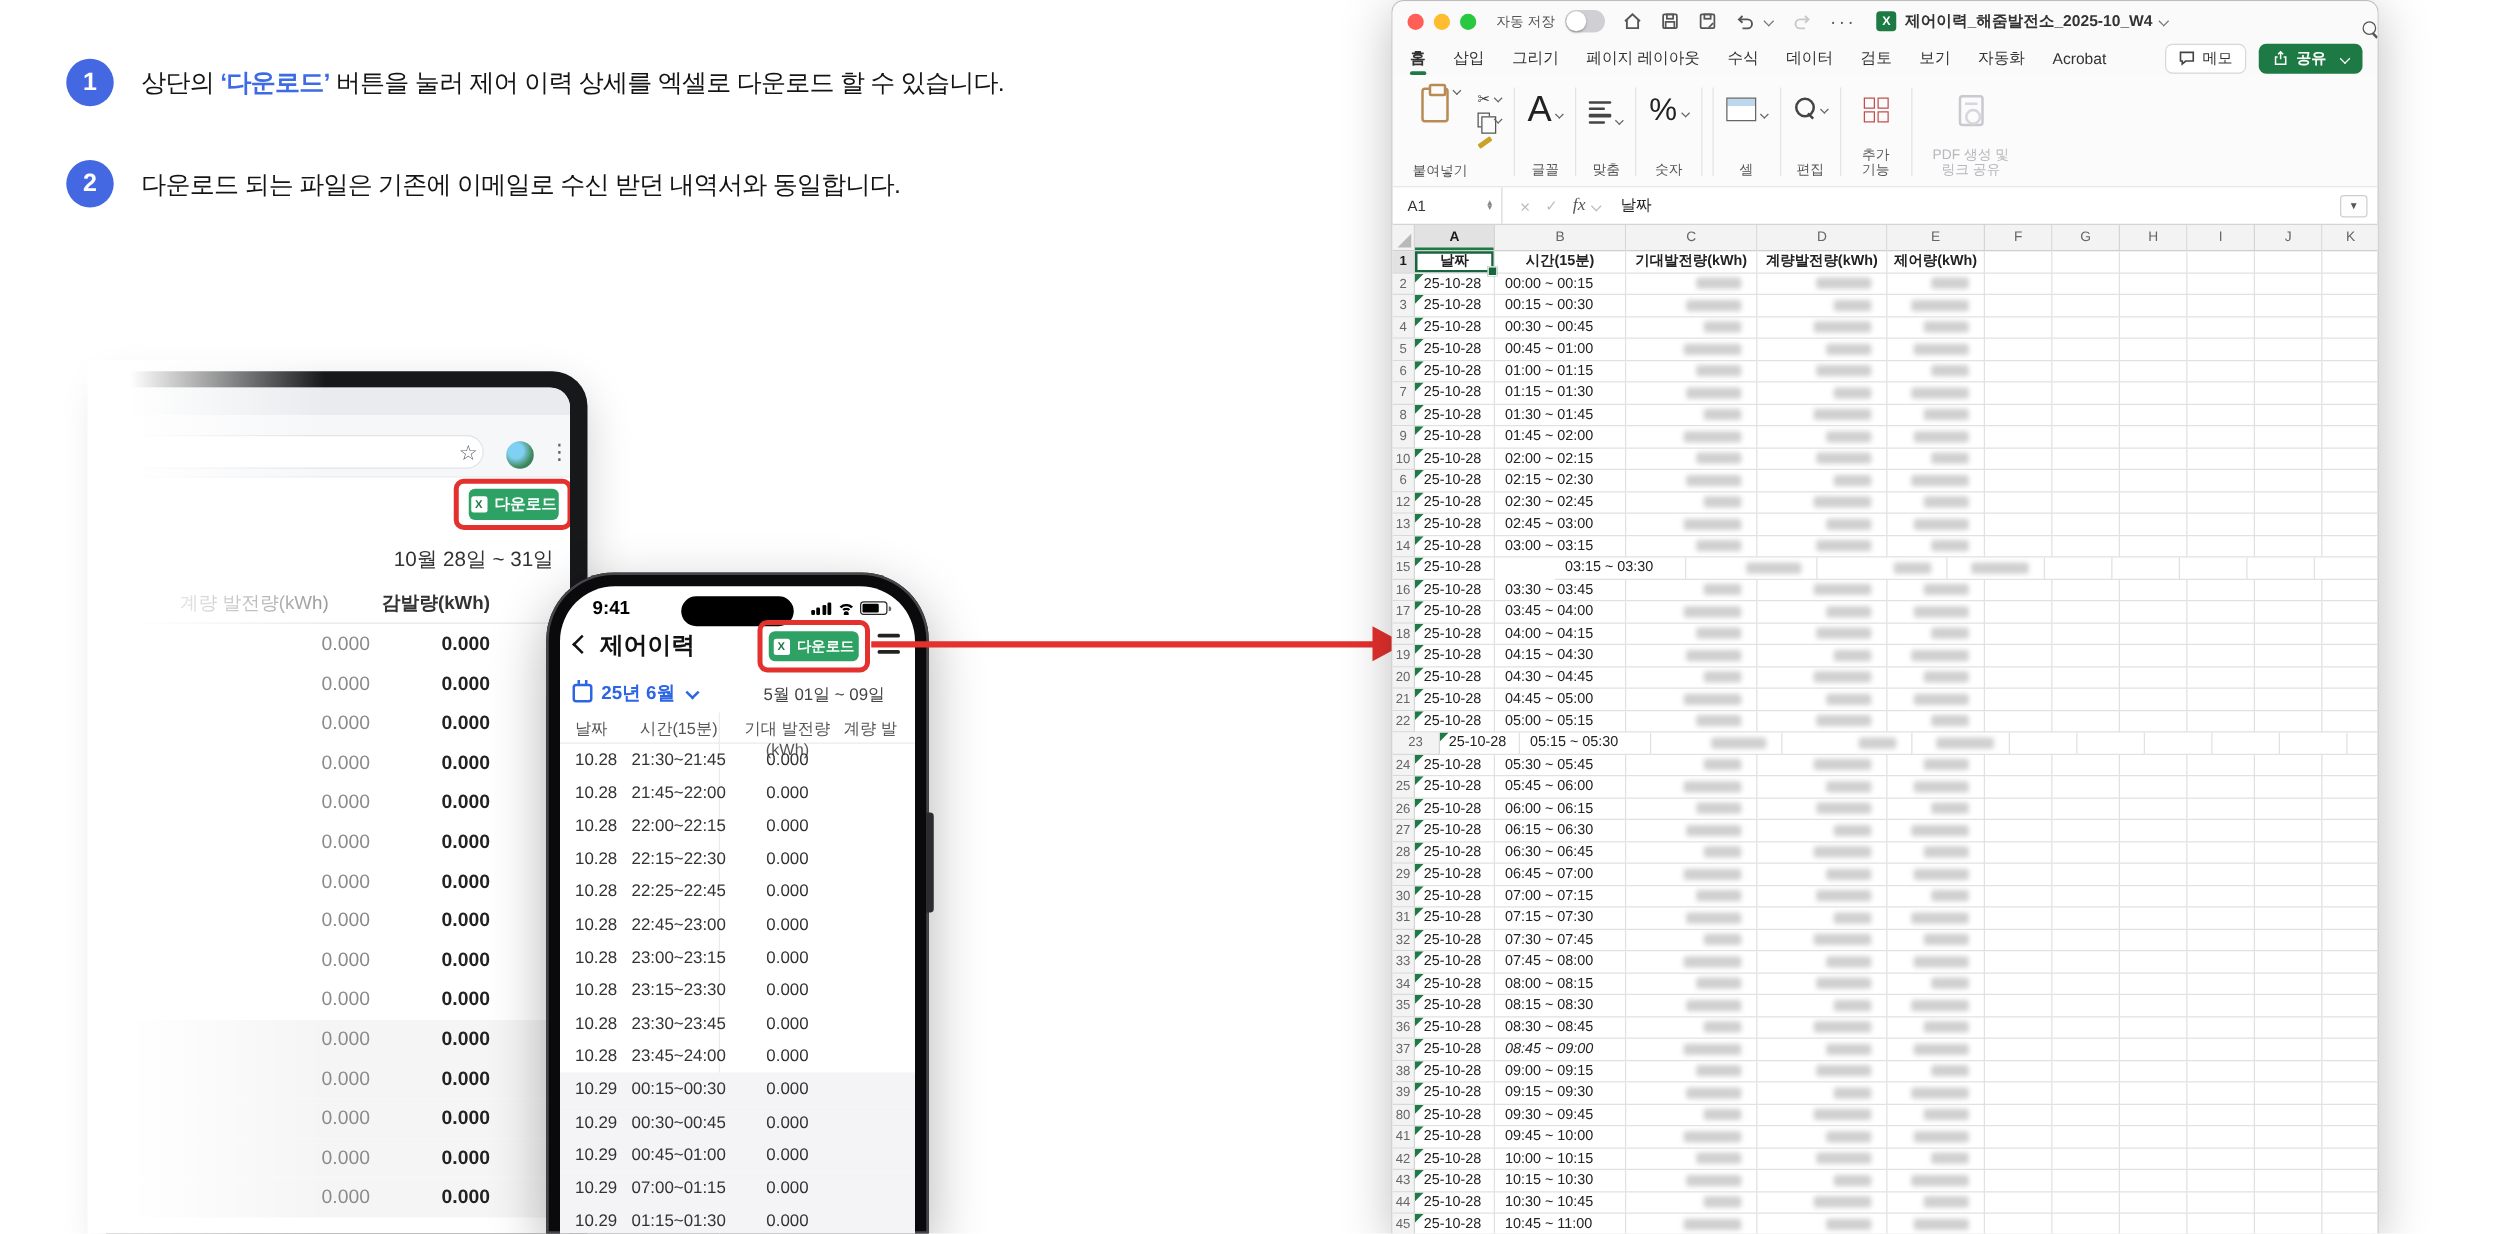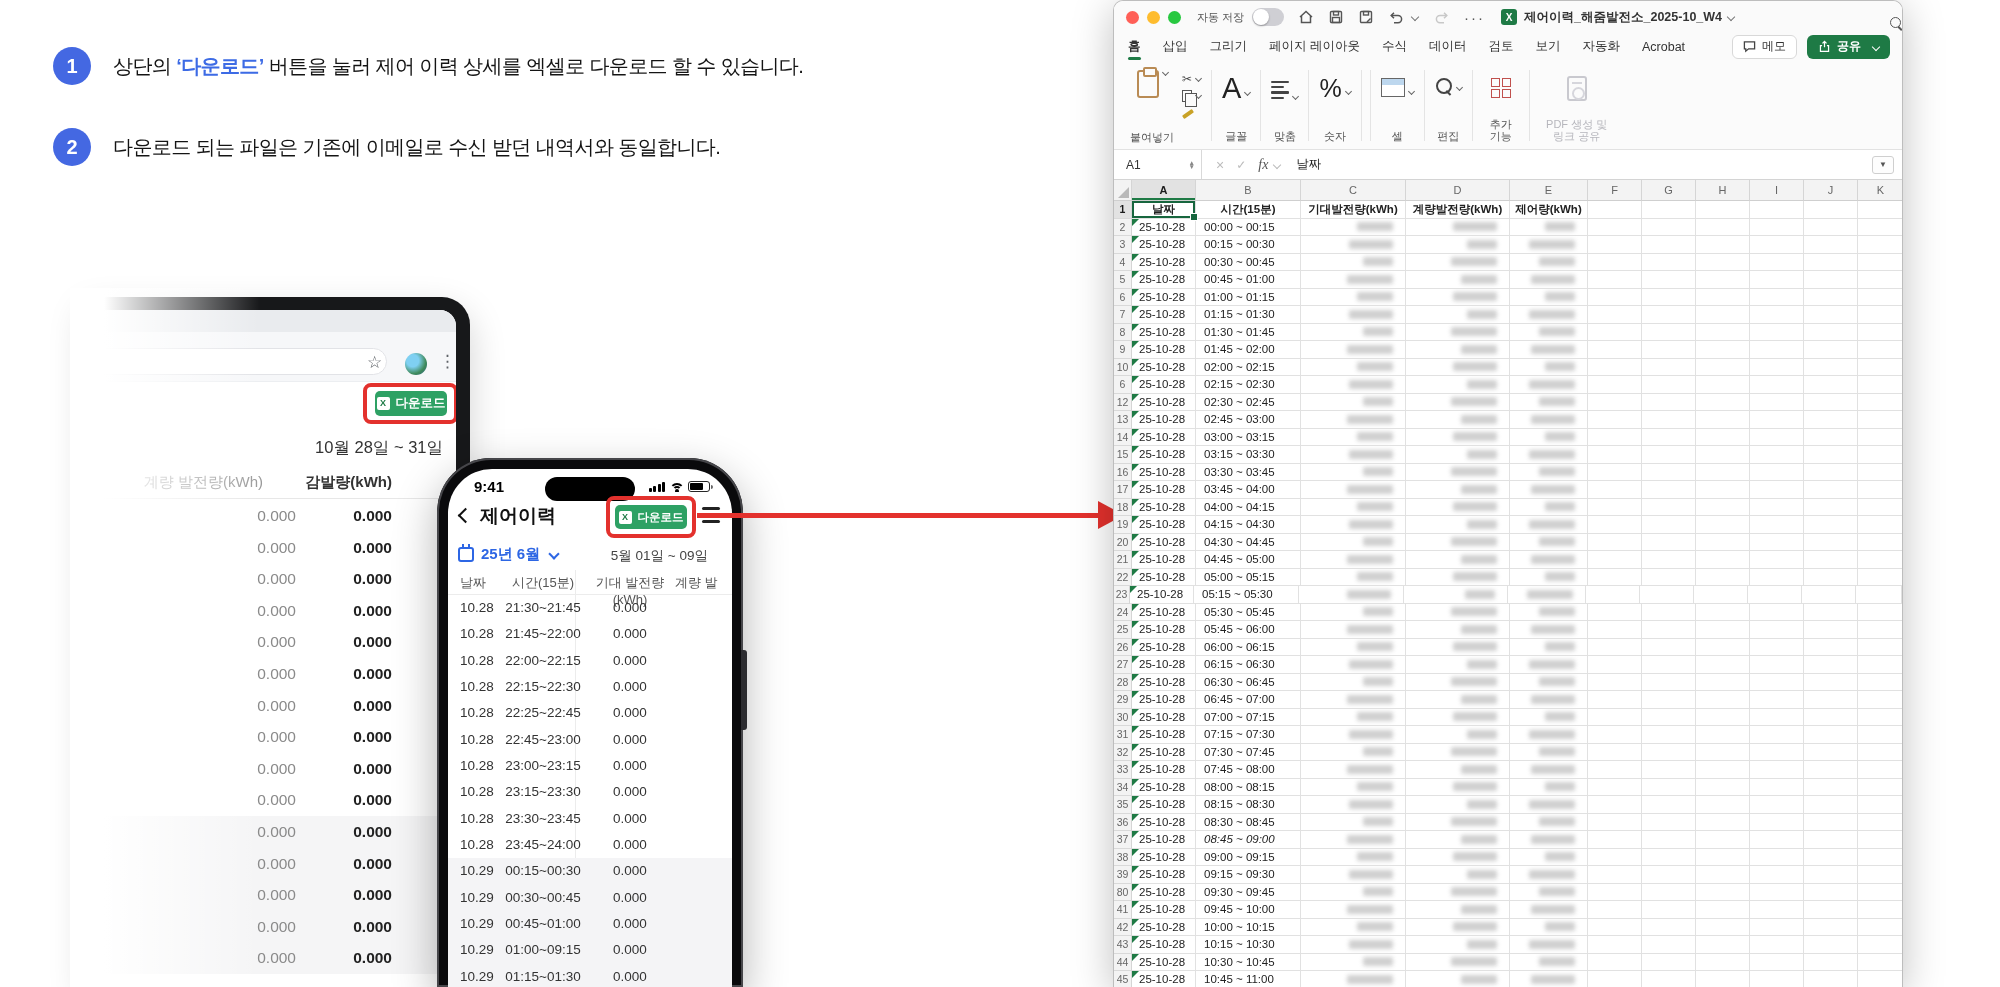--- a/index.html
+++ b/index.html
@@ -388,21 +388,21 @@
             <span class="pc-time">00:30~00:45</span>
             <span class="pc-val">0.000</span>
           </div>
           <div class="p-row gray">
             <span class="pc-date">10.29</span>
             <span class="pc-time">00:45~01:00</span>
             <span class="pc-val">0.000</span>
           </div>
           <div class="p-row gray">
             <span class="pc-date">10.29</span>
-            <span class="pc-time">01:00~09:15</span>
+            <span class="pc-time">07:00~01:15</span>
             <span class="pc-val">0.000</span>
           </div>
           <div class="p-row gray">
             <span class="pc-date">10.29</span>
             <span class="pc-time">01:15~01:30</span>
             <span class="pc-val">0.000</span>
           </div>
         </div>
     </div>
   </div>
@@ -859,21 +859,21 @@
             <div class="xc" style="width: 54px;"></div>
             <div class="xc" style="width: 54px;"></div>
             <div class="xc" style="width: 54px;"></div>
             <div class="xc" style="width: 54px;"></div>
             <div class="xc" style="width: 54px;"></div>
             <div class="xc" style="width: 46px;"></div>
           </div>
           <div class="xl-row">
             <div class="rn" style="width: 18px;">15</div>
             <div class="xc date" style="width: 64px;">25-10-28</div>
-            <div class="xc time" style="width: 105px;">03:15 ~ 03:30</div>
+            <div class="xc time" style="width: 105px; margin-left: 48px;">03:15 ~ 03:30</div>
             <div class="xc blobc" style="width: 105px;">
               <span class="blob" style="width: 44px;"></span>
             </div>
             <div class="xc blobc" style="width: 104px;">
               <span class="blob" style="width: 30px;"></span>
             </div>
             <div class="xc blobc" style="width: 78px;">
               <span class="blob" style="width: 46px;"></span>
             </div>
             <div class="xc" style="width: 54px;"></div>
@@ -1017,21 +1017,21 @@
               <span class="blob" style="width: 30px;"></span>
             </div>
             <div class="xc" style="width: 54px;"></div>
             <div class="xc" style="width: 54px;"></div>
             <div class="xc" style="width: 54px;"></div>
             <div class="xc" style="width: 54px;"></div>
             <div class="xc" style="width: 54px;"></div>
             <div class="xc" style="width: 46px;"></div>
           </div>
           <div class="xl-row">
-            <div class="rn" style="width: 16px;">23</div>
+            <div class="rn" style="width: 38px;">23</div>
             <div class="xc date" style="width: 64px;">25-10-28</div>
             <div class="xc time" style="width: 105px;">05:15 ~ 05:30</div>
             <div class="xc blobc" style="width: 105px;">
               <span class="blob" style="width: 44px;"></span>
             </div>
             <div class="xc blobc" style="width: 104px;">
               <span class="blob" style="width: 30px;"></span>
             </div>
             <div class="xc blobc" style="width: 78px;">
               <span class="blob" style="width: 46px;"></span>

